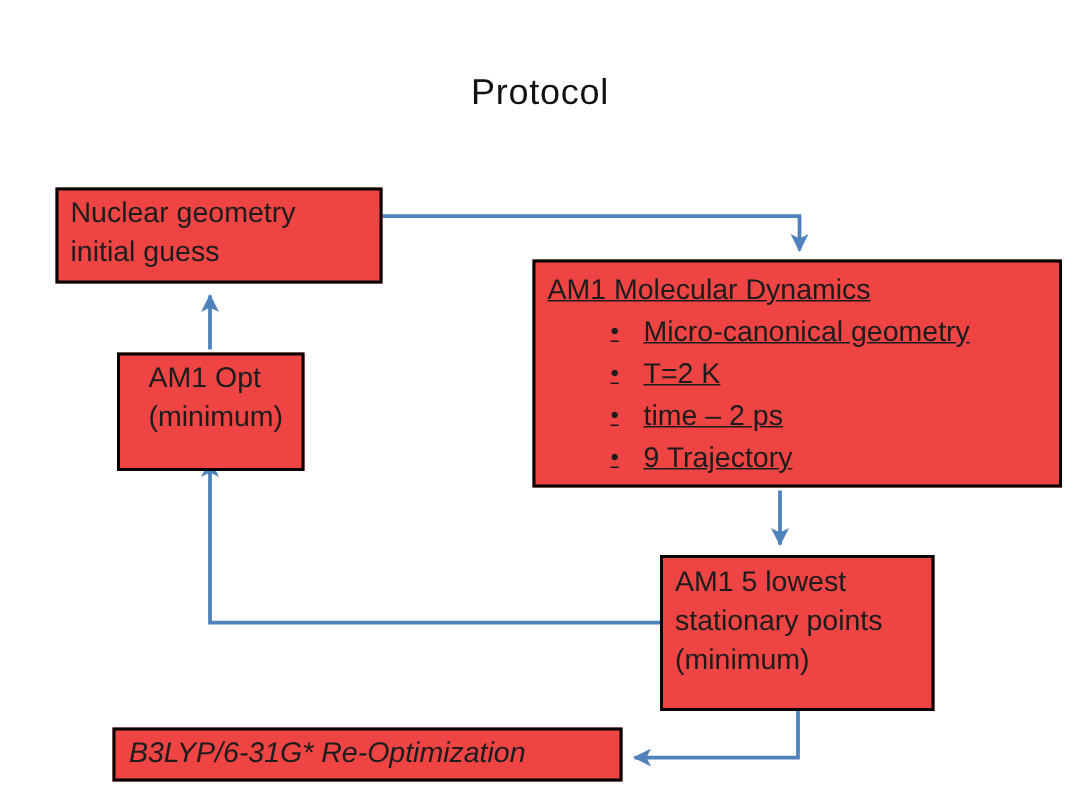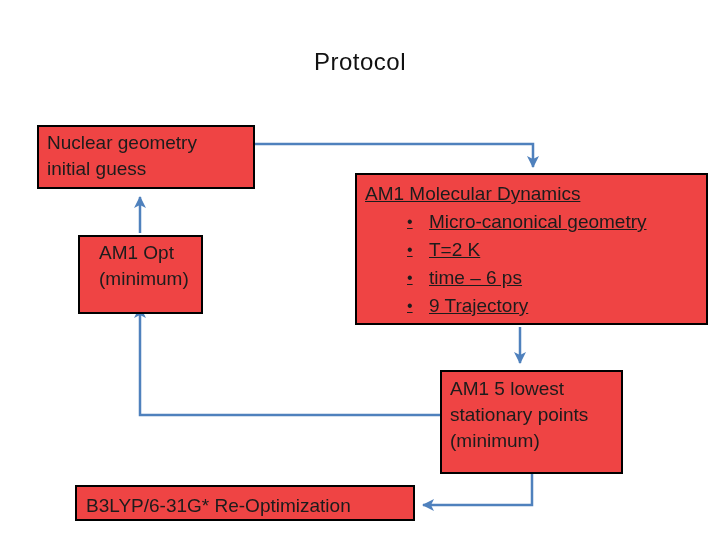--- a/index.html
+++ b/index.html
@@ -37,21 +37,21 @@
     background: #ef4444;
     border: 2.5px solid #000000;
     font-size: 19px;
     line-height: 26px;
     color: #1c1c1c;
   }
   .box-nuclear   { left: 37px;  top: 125px; width: 218px; height: 64px;  padding: 3px 8px; }
   .box-md        { left: 355px; top: 173px; width: 353px; height: 152px; padding: 5px 8px; line-height: 28px; text-decoration: underline; }
   .box-opt       { left: 78px;  top: 235px; width: 125px; height: 79px;  padding: 3px 19px; }
   .box-stat      { left: 440px; top: 370px; width: 183px; height: 104px;  padding: 4px 8px; }
-  .box-b3lyp     { left: 75px;  top: 485px; width: 340px; height: 36px;  padding: 0 9px; display: flex; align-items: flex-end; }
+  .box-b3lyp     { left: 75px;  top: 485px; width: 340px; height: 36px;  padding: 0 9px; display: flex; align-items: center; font-style: italic; }
   .bullet-row { display: flex; }
   .bullet-glyph {
     width: 22px;
     padding-left: 42px;
     flex: 0 0 auto;
     box-sizing: content-box;
     font-size: 16px;
   }
 </style>
 </head>
@@ -84,21 +84,21 @@
     <div class="bullet-row">
       <span class="bullet-glyph">•</span>
       <span>Micro-canonical geometry</span>
     </div>
     <div class="bullet-row">
       <span class="bullet-glyph">•</span>
       <span>T=2 K</span>
     </div>
     <div class="bullet-row">
       <span class="bullet-glyph">•</span>
-      <span>time – 6 ps</span>
+      <span>time – 2 ps</span>
     </div>
     <div class="bullet-row">
       <span class="bullet-glyph">•</span>
       <span>9 Trajectory</span>
     </div>
   </div>
 
   <div class="fc-box box-opt">
     <div>AM1 Opt</div>
     <div>(minimum)</div>

